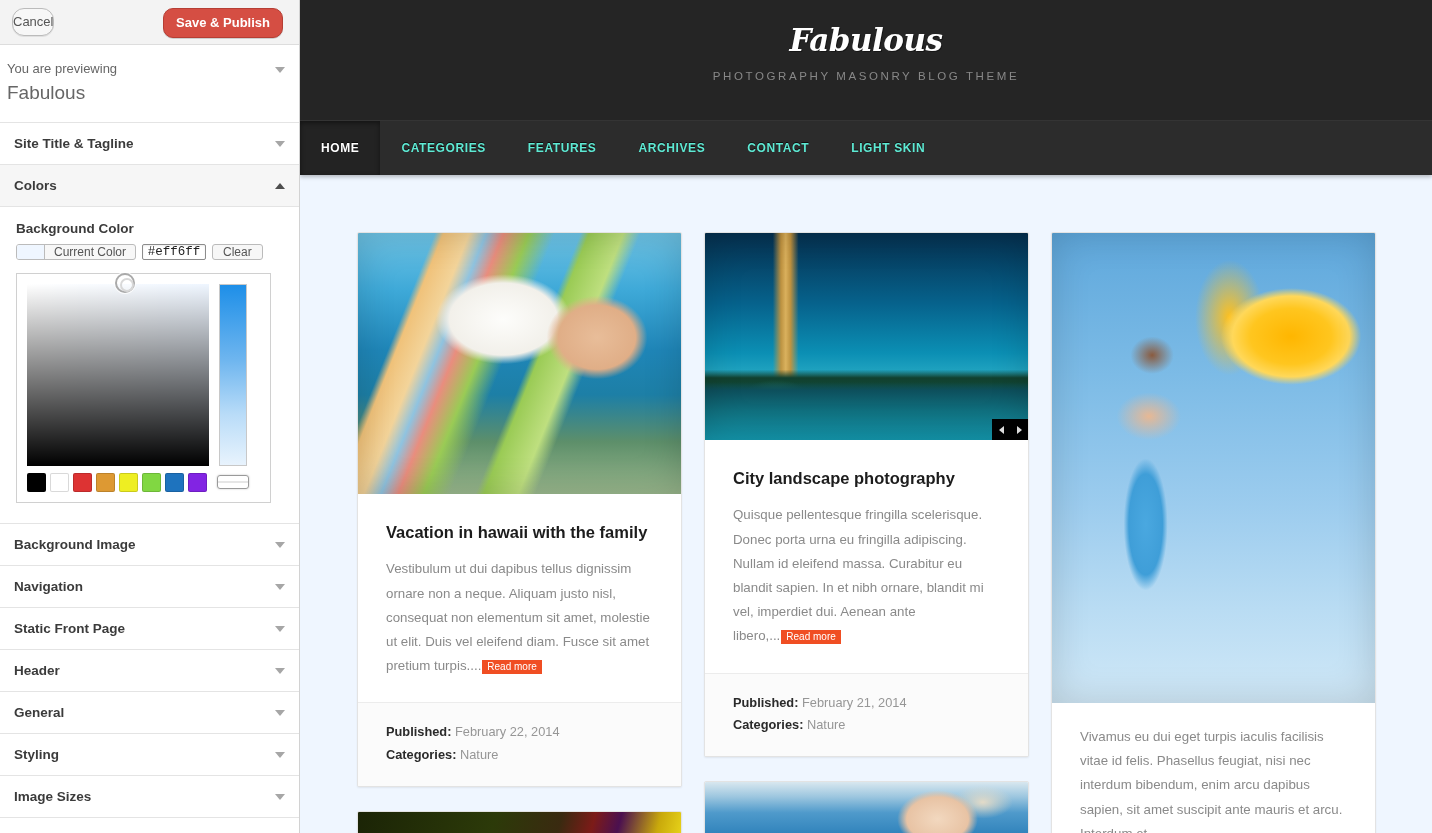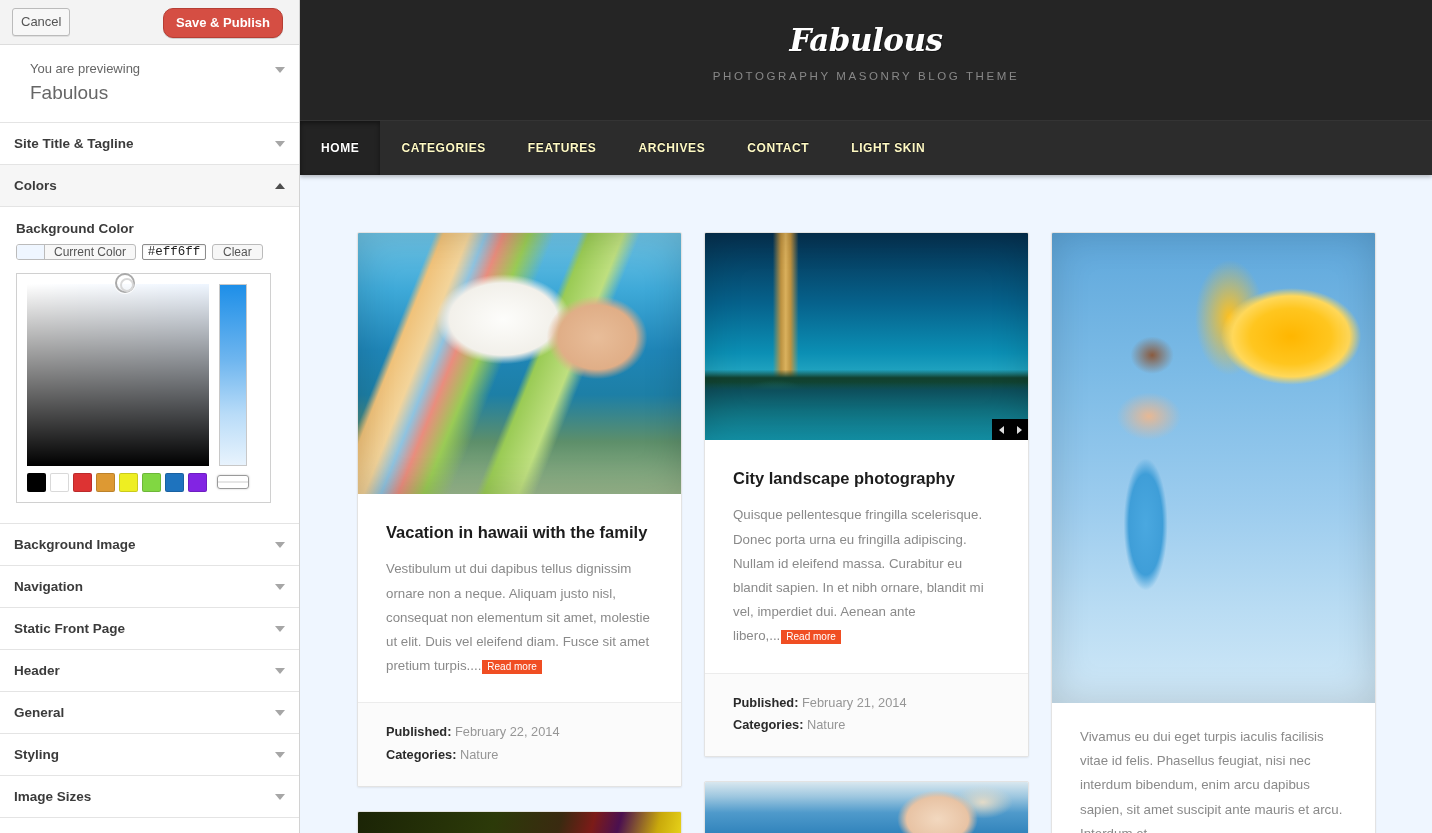--- a/index.html
+++ b/index.html
@@ -24,24 +24,24 @@
     height: 45px;
     background: #f3f3f3;
     border-bottom: 1px solid #dddddd;
     display: flex; align-items: center;
     padding: 0 12px;
     position: relative;
   }
   .btn-cancel {
     background: #f7f7f7;
     border: 1px solid #bbb;
-    border-radius: 3px;
+    border-radius: 12px;
     color: #555;
     font-size: 13px;
-    padding: 5px 8px;
+    padding: 5px 0;
     line-height: 1.2;
     cursor: pointer;
     font-family: "Liberation Sans", sans-serif;
     box-shadow: 0 1px 0 rgba(0,0,0,.08);
   }
   .btn-save {
     position: absolute; right: 16px; top: 8px;
     background: #d54e43;
     border: 1px solid #b63e34;
     border-radius: 10px;
@@ -49,21 +49,21 @@
     font-weight: bold;
     font-size: 13px;
     padding: 6px 12px;
     line-height: 1.2;
     cursor: pointer;
     font-family: "Liberation Sans", sans-serif;
     box-shadow: 0 1px 0 rgba(0,0,0,.15);
   }
 
   .cz-preview {
-    padding: 14px 14px 16px 30px;
+    padding: 14px 14px 16px 7px;
     border-bottom: 1px solid #e4e4e4;
     position: relative;
   }
   .cz-preview-label { font-size: 13px; color: #666; line-height: 1.5; }
   .cz-preview-theme { font-size: 19px; color: #666; line-height: 1.45; font-weight: normal;}
 
   .cz-section {
     border-bottom: 1px solid #e4e4e4;
     padding: 13px 14px;
     position: relative;
@@ -210,21 +210,21 @@
     height: 55px; background: #2c2c2c;
     border-top: 1px solid #343434;
     display: flex; align-items: stretch;
     box-shadow: 0 2px 4px rgba(0,0,0,.25);
   }
   .nav-item {
     display: flex; align-items: center;
     padding: 0 21px;
     font-size: 12px; font-weight: bold;
     letter-spacing: .6px;
-    color: #fef9c3;
+    color: #5eead4;
     text-shadow: 0 -1px 0 rgba(0,0,0,.7);
     cursor: pointer;
     white-space: nowrap;
   }
   .nav-item.active {
     background: #232323; color: #fff;
     box-shadow: inset 0 2px 5px rgba(0,0,0,.45);
   }
 
   .masonry {

